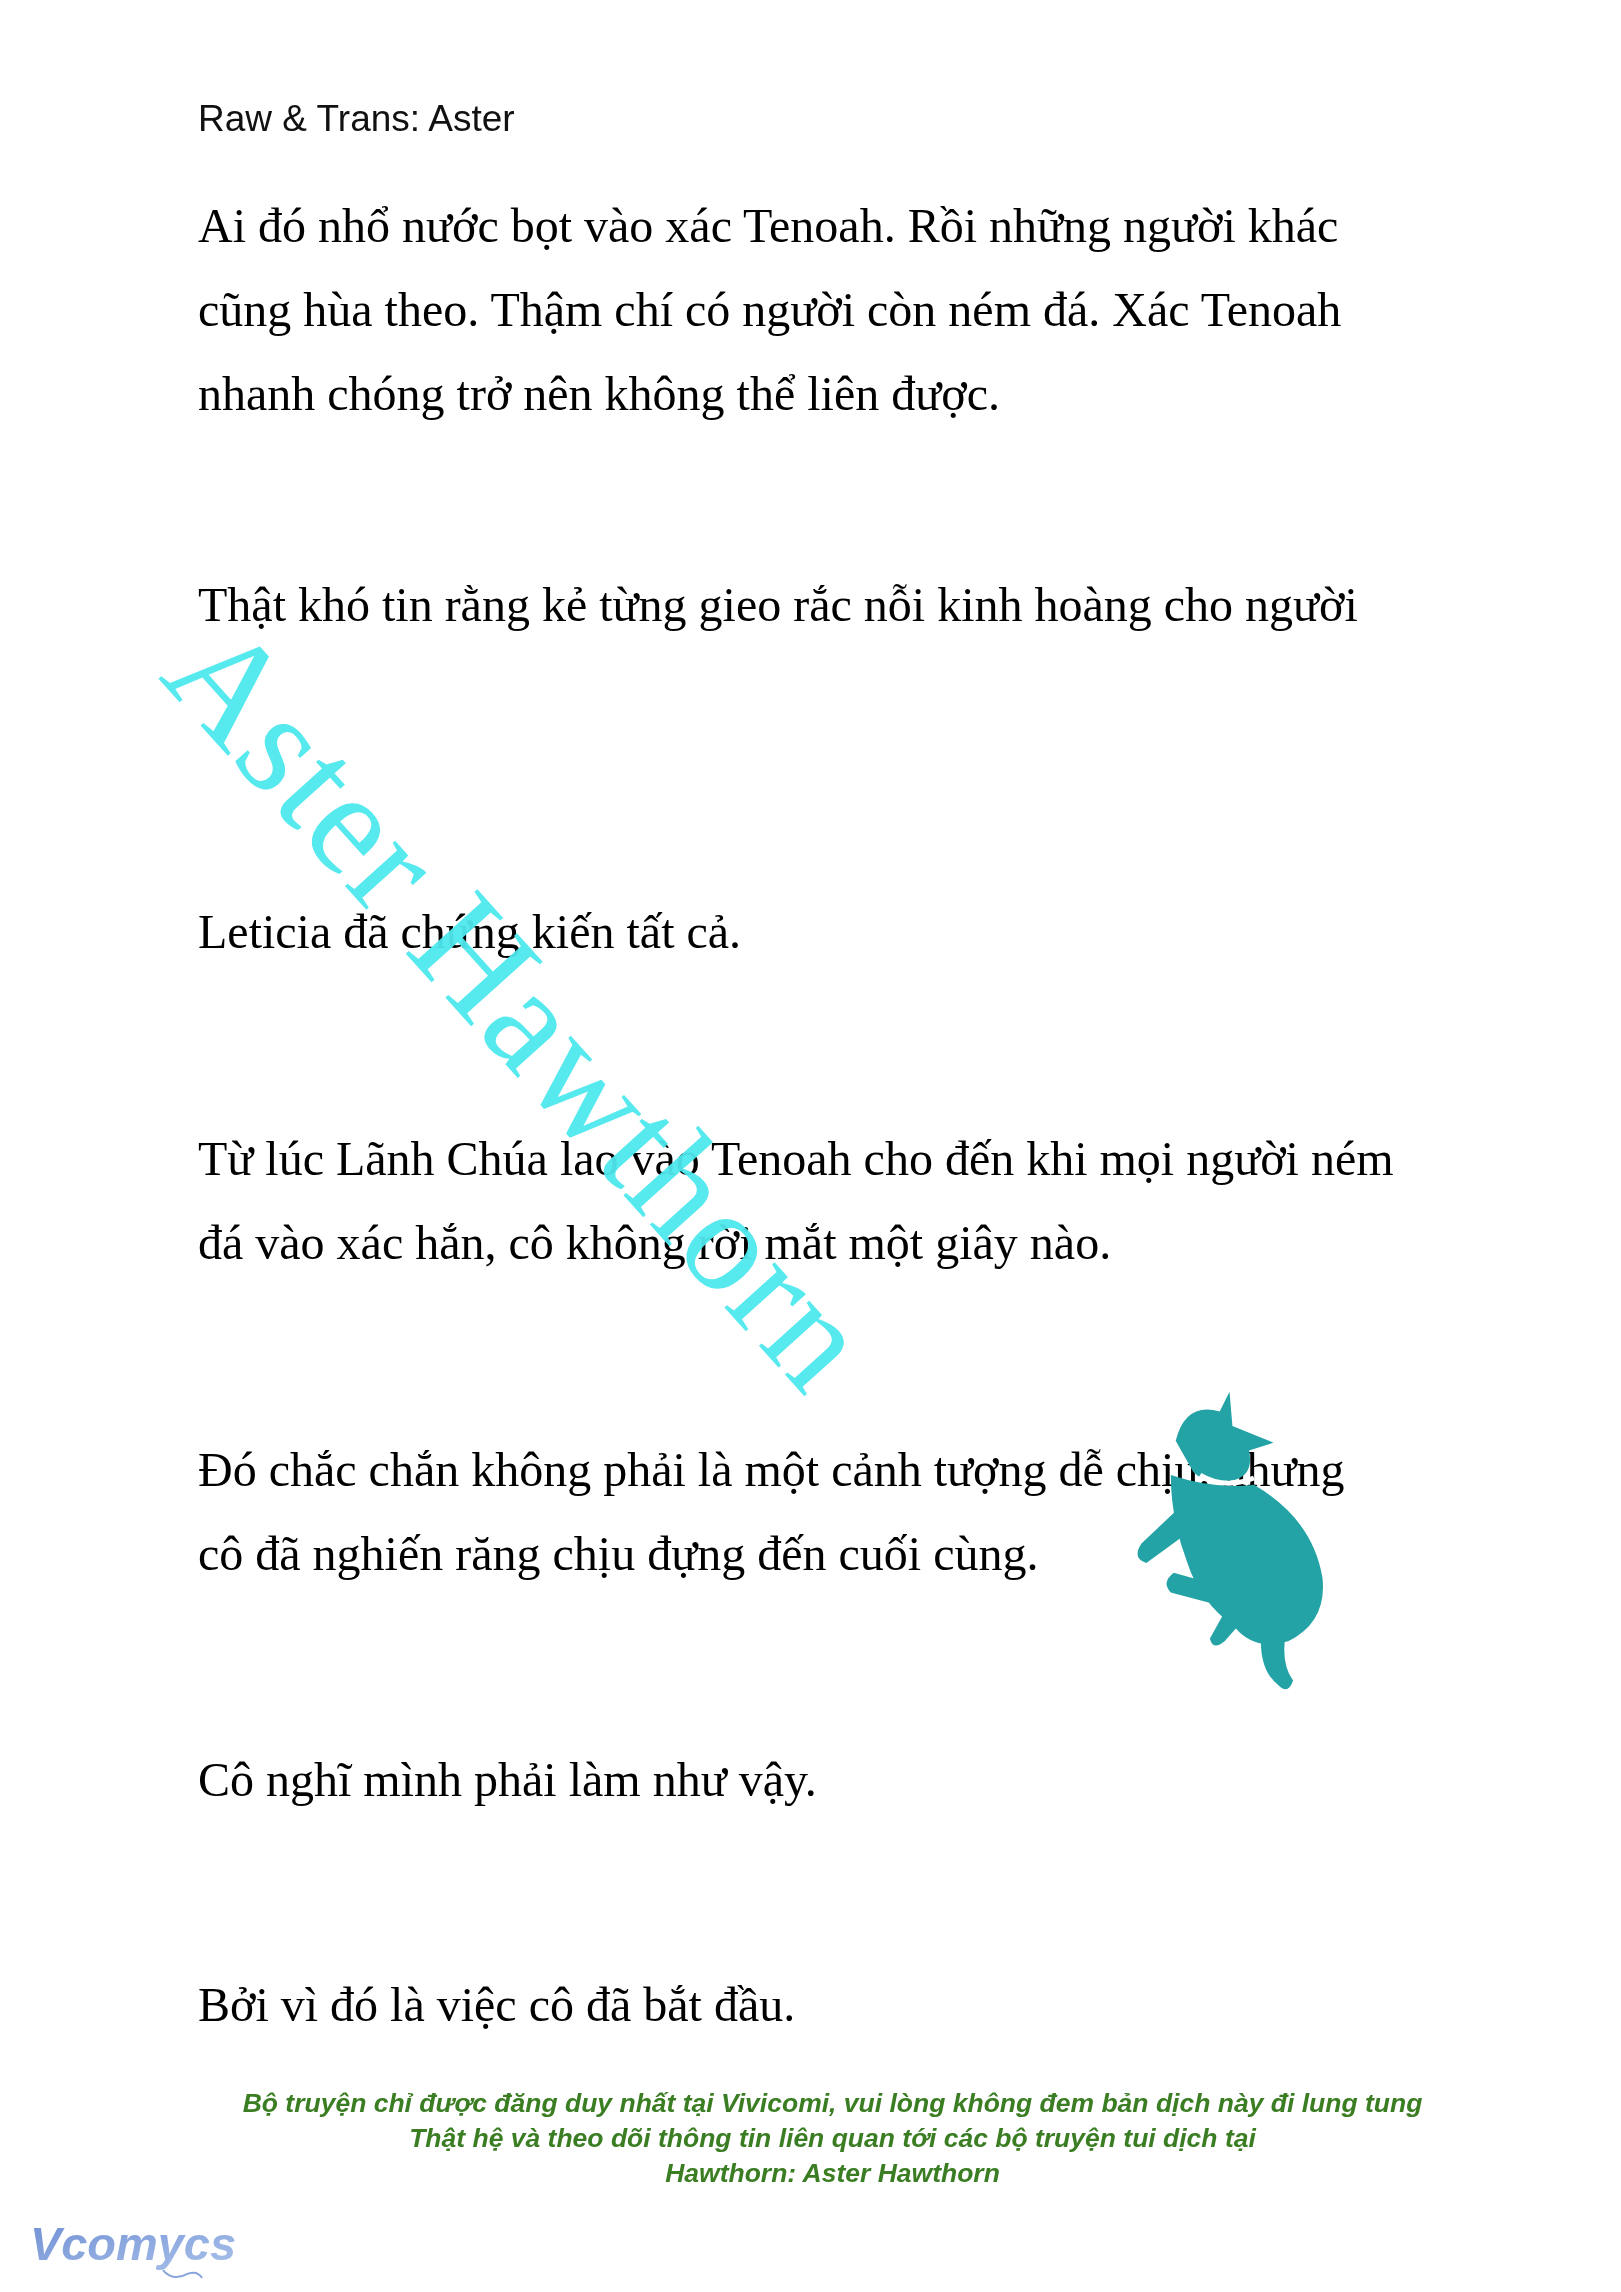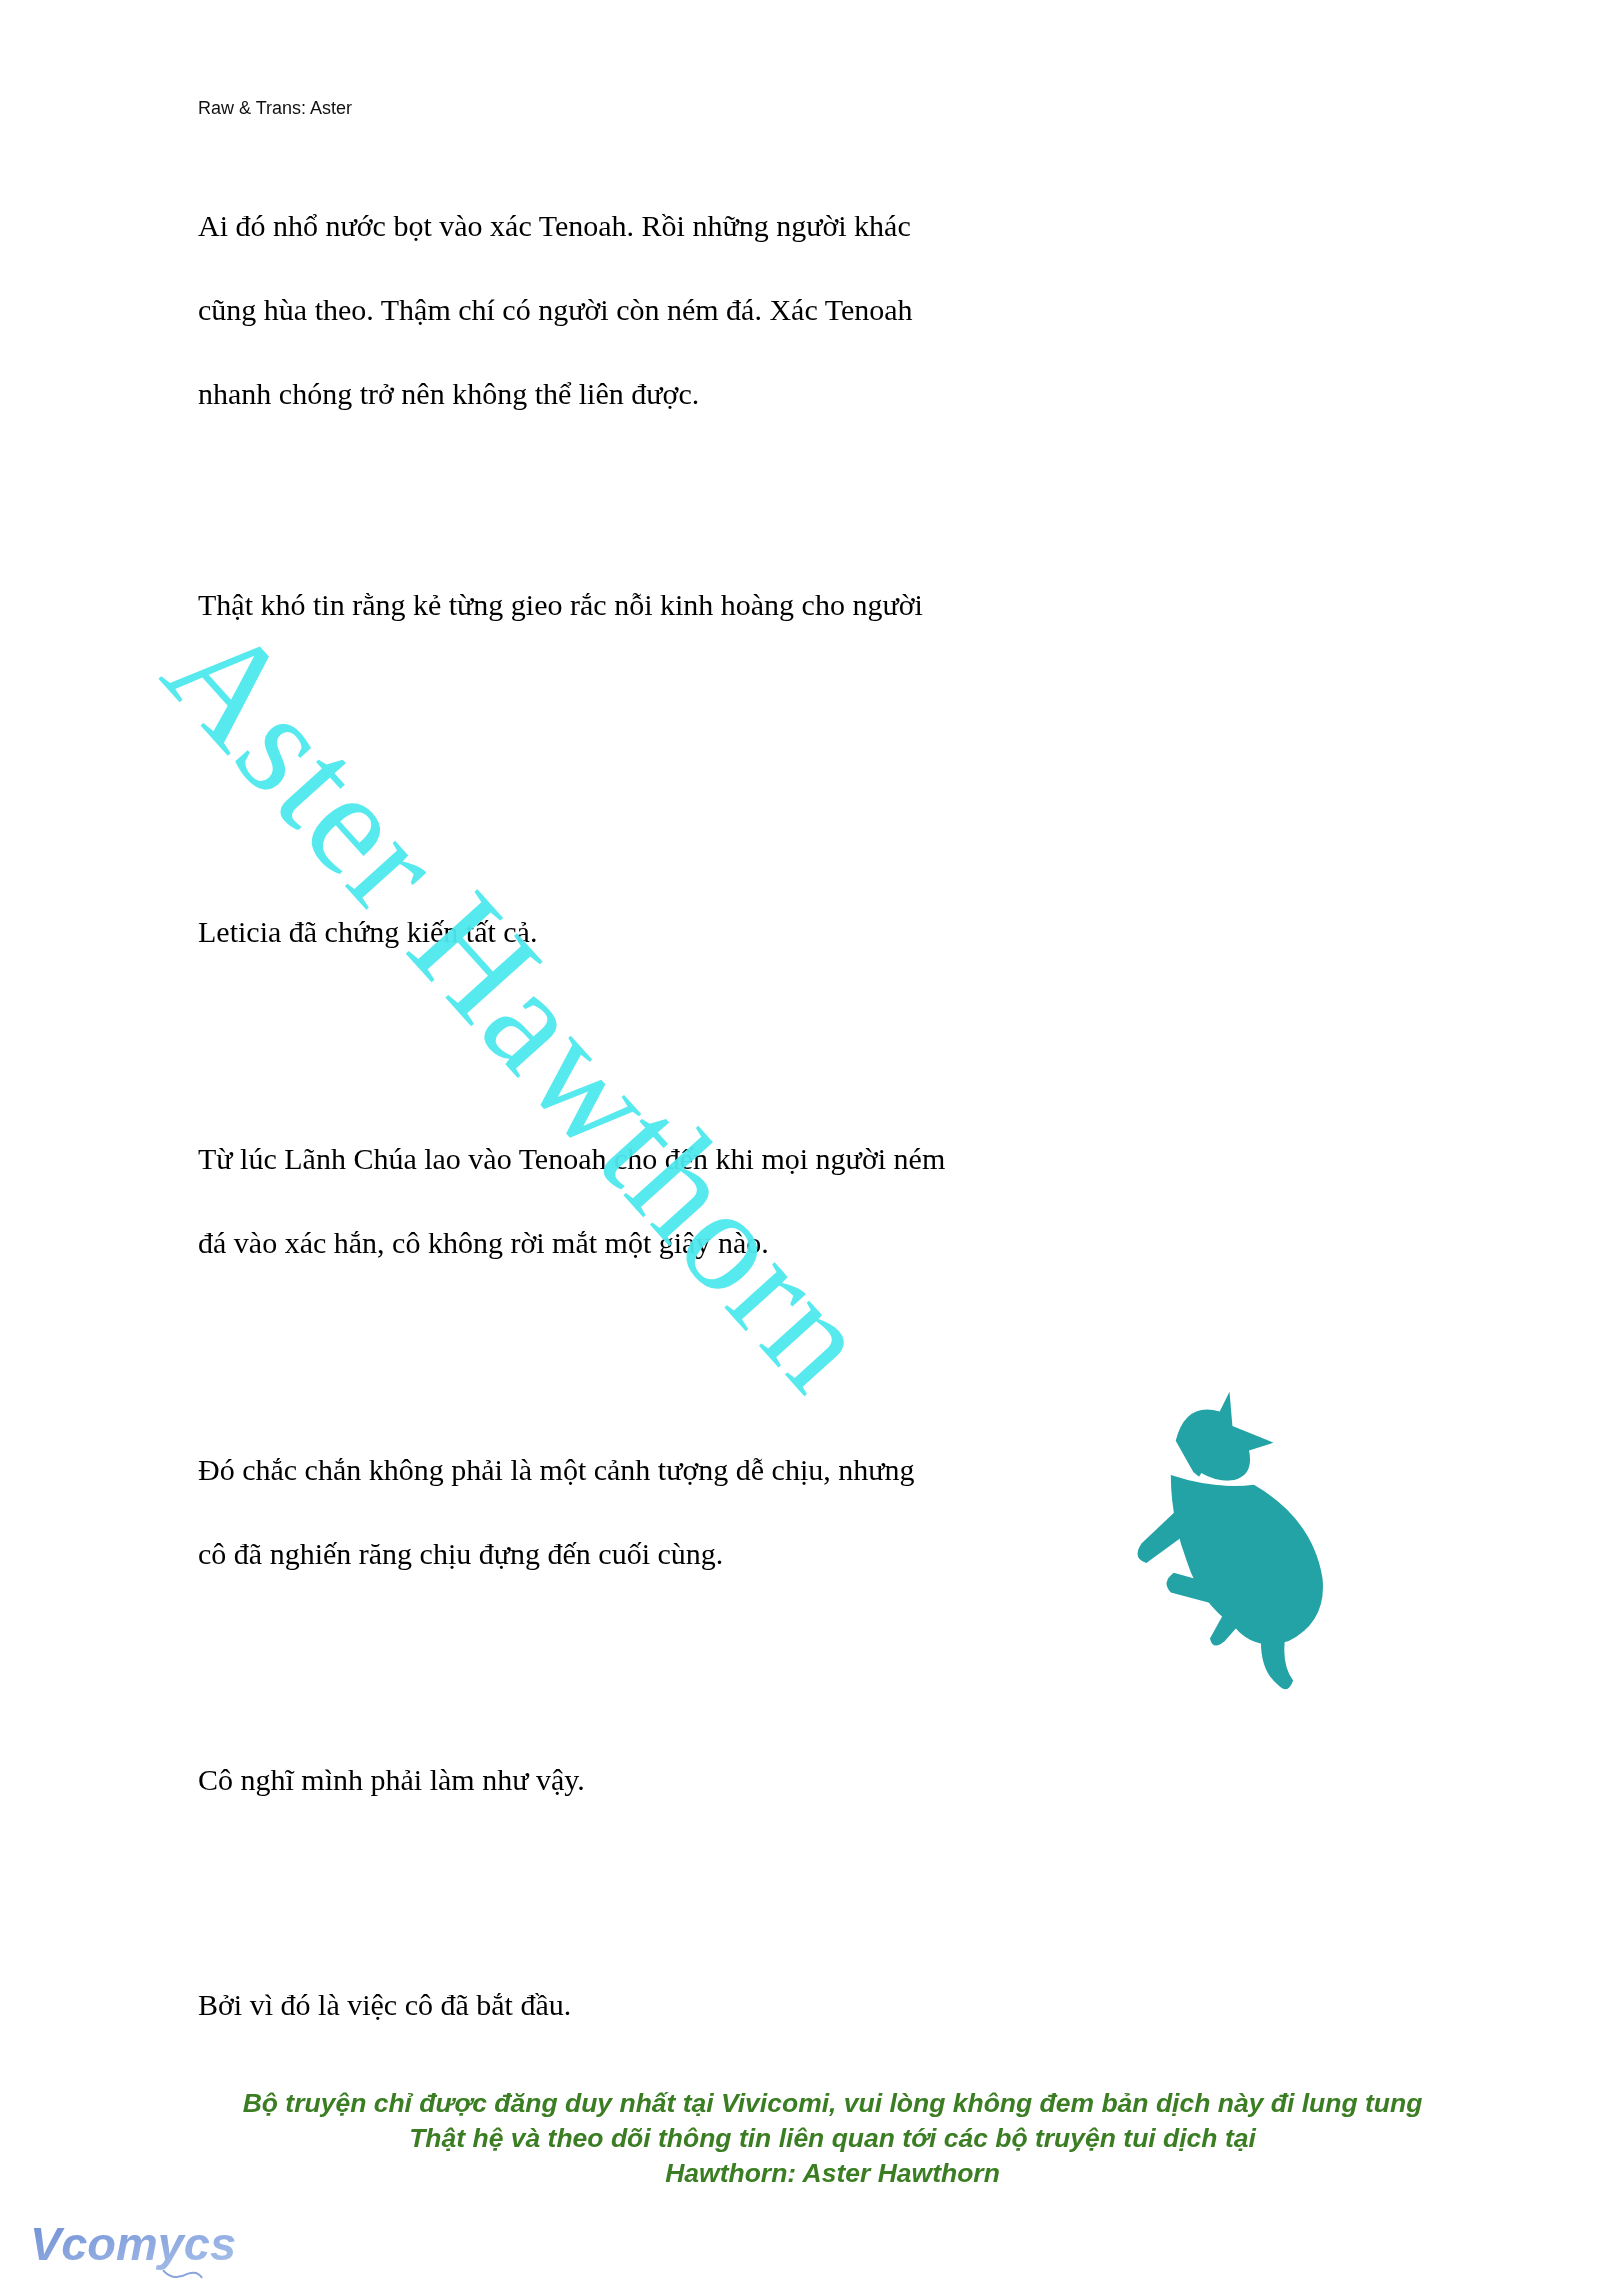--- a/index.html
+++ b/index.html
@@ -1,24 +1,24 @@
 <!DOCTYPE html>
 <html><head>
   <meta charset="utf-8">
   <style>
     html, body { margin: 0; padding: 0; background: #ffffff; }
     body { width: 1621px; height: 2293px; position: relative; overflow: hidden; }
     .page { position: absolute; left: 0; top: 0; width: 1621px; height: 2293px; background: #ffffff; }
     .header {
       position: absolute; left: 198px; top: 98px;
-      font-family: "Liberation Sans", sans-serif; font-size: 18px; color: #111111;
+      font-family: "Liberation Sans", sans-serif; font-size: 37px; color: #111111;
     }
     .para {
       position: absolute; left: 198px;
-      font-family: "Liberation Serif", serif; font-size: 30px; color: #000000;
+      font-family: "Liberation Serif", serif; font-size: 48px; color: #000000;
       line-height: 84px; white-space: nowrap;
     }
     .watermark {
       position: absolute; left: 245px; top: 980px;
       font-family: "Liberation Serif", serif; font-size: 147px; color: #4ee8ee;
       transform-origin: 0 0; transform: rotate(48deg);
       white-space: nowrap; opacity: 0.95; pointer-events: none; letter-spacing: 2px;
     }
     .cat { position: absolute; left: 1117px; top: 1382px; width: 225px; height: 323px; }
     .footer {

